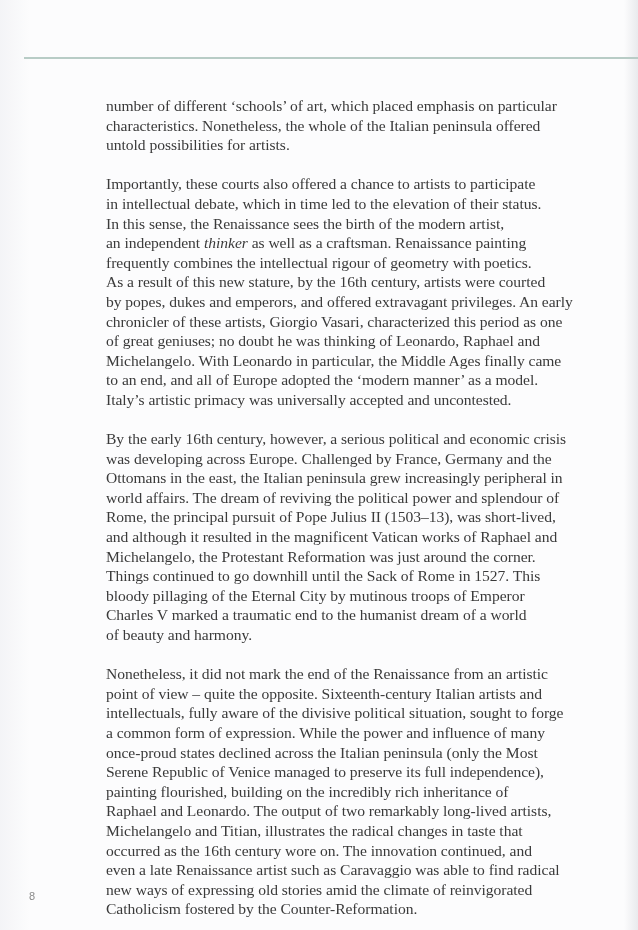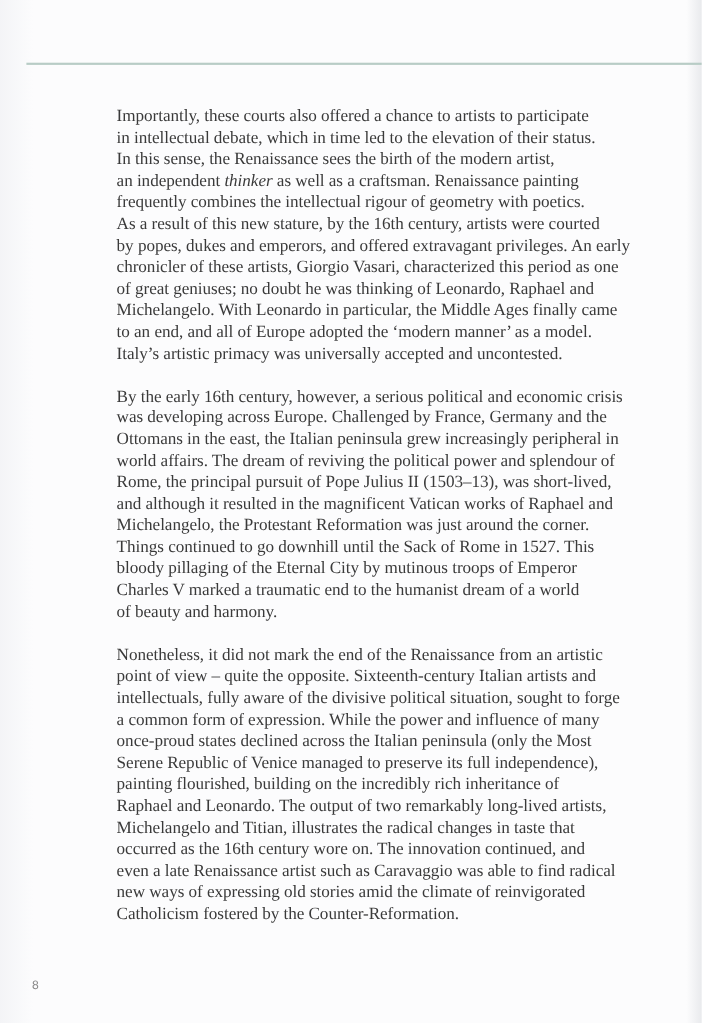--- a/index.html
+++ b/index.html
@@ -57,20 +57,23 @@
     }
   </style>
 </head>
 <body>
 
 <div class="page-bg"></div>
 
 <div class="header-rule"></div>
 
 <div class="body-text">
+  <p class="para">number of different ‘schools’ of art, which placed emphasis on particular
+characteristics. Nonetheless, the whole of the Italian peninsula offered
+untold possibilities for artists.</p>
   <p class="para"><span>Importantly, these courts also offered a chance to artists to participate
 in intellectual debate, which in time led to the elevation of their status.
 In this sense, the Renaissance sees the birth of the modern artist,
 an independent </span><em>thinker</em><span> as well as a craftsman. Renaissance painting
 frequently combines the intellectual rigour of geometry with poetics.
 As a result of this new stature, by the 16th century, artists were courted
 by popes, dukes and emperors, and offered extravagant privileges. An early
 chronicler of these artists, Giorgio Vasari, characterized this period as one
 of great geniuses; no doubt he was thinking of Leonardo, Raphael and
 Michelangelo. With Leonardo in particular, the Middle Ages finally came

